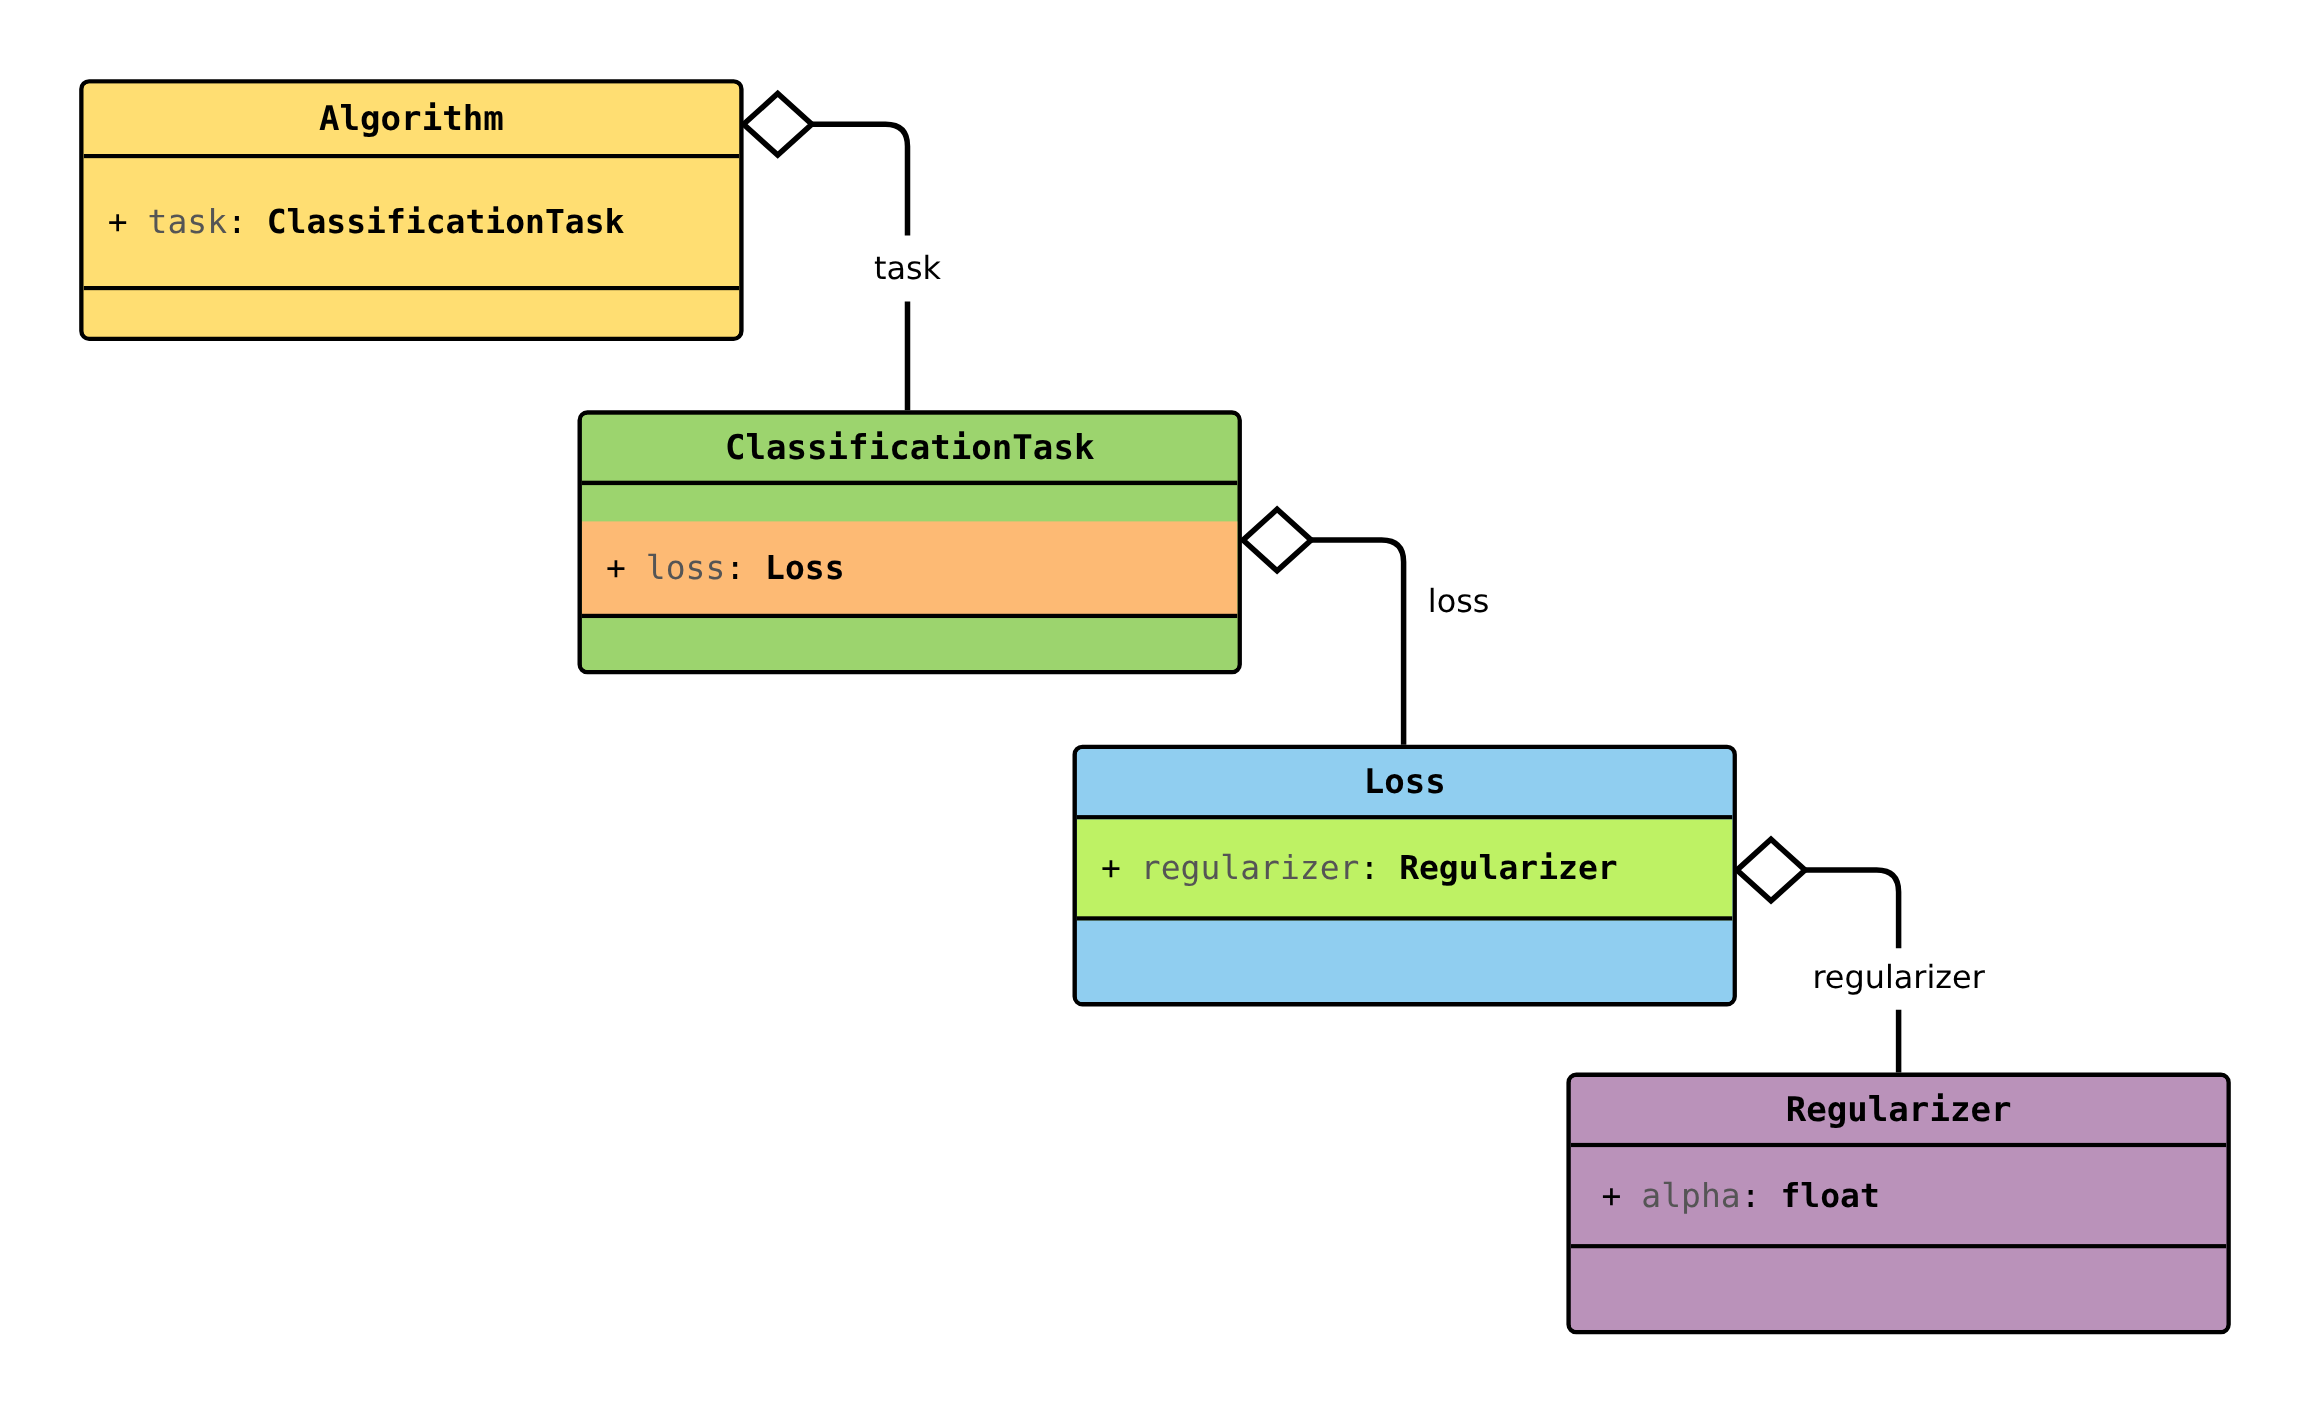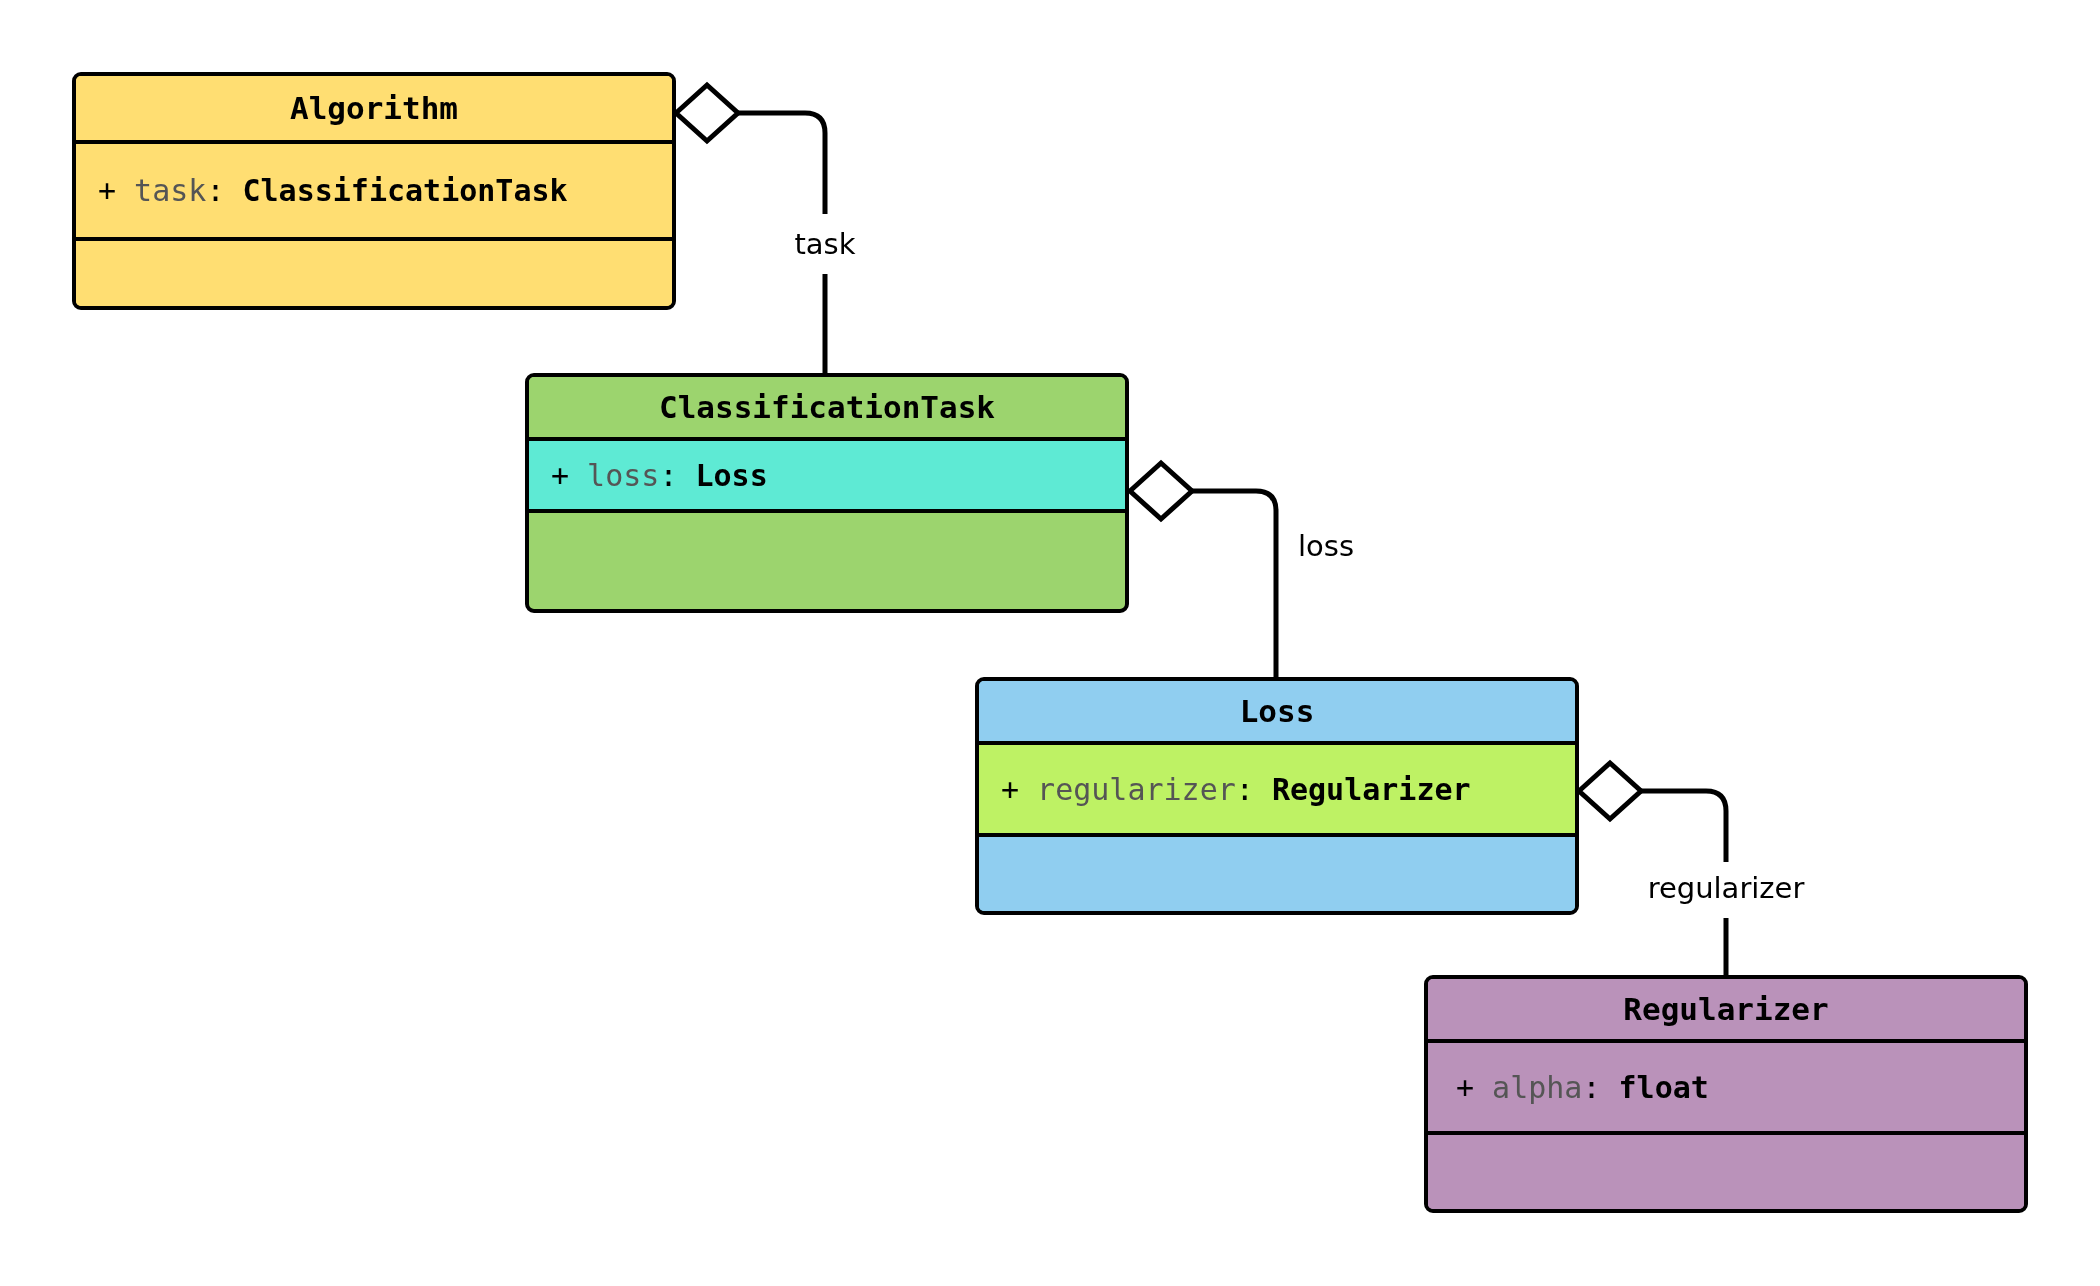--- a/index.html
+++ b/index.html
@@ -119,31 +119,31 @@
   </svg>
 
   <div class="edge-label" style="left:825px; top:226px; transform:translate(-50%,0);">task</div>
 
   <div class="edge-label" style="left:1291px; top:528px;">loss</div>
 
   <div class="edge-label" style="left:1726px; top:870px; transform:translate(-50%,0);">regularizer</div>
 
   <div class="uml-class" style="left:72px; top:72px; width:604px; height:238px; background:#FFDE72;">
     <div class="uml-header" style="height:68px; background:#FFDE72;">Algorithm</div>
-    <div class="uml-attrs" style="height:97px; background:#FFDE72;">
+    <div class="uml-attrs" style="height:120px; background:#FFDE72;">
       <span class="attr-line">
         <span class="attr-vis">+</span><span class="attr-name"> task</span><span class="attr-colon">: </span><span class="attr-type">ClassificationTask</span>
       </span>
     </div>
     <div class="uml-methods" style="height:74px; background:#FFDE72;"></div>
   </div>
 
   <div class="uml-class" style="left:525px; top:373px; width:604px; height:240px; background:#9CD46E;">
     <div class="uml-header" style="height:64px; background:#9CD46E;">ClassificationTask</div>
-    <div class="uml-attrs" style="height:72px; background:#5eead4;">
+    <div class="uml-attrs" style="height:88px; background:#fdba74;margin-top:33px;">
       <span class="attr-line">
         <span class="attr-vis">+</span><span class="attr-name"> loss</span><span class="attr-colon">: </span><span class="attr-type">Loss</span>
       </span>
     </div>
     <div class="uml-methods" style="height:76px; background:#9CD46E;"></div>
   </div>
 
   <div class="uml-class" style="left:975px; top:677px; width:604px; height:238px; background:#90CEF0;">
     <div class="uml-header" style="height:64px; background:#90CEF0;">Loss</div>
     <div class="uml-attrs" style="height:92px; background:#bef264;align-items:center;">

